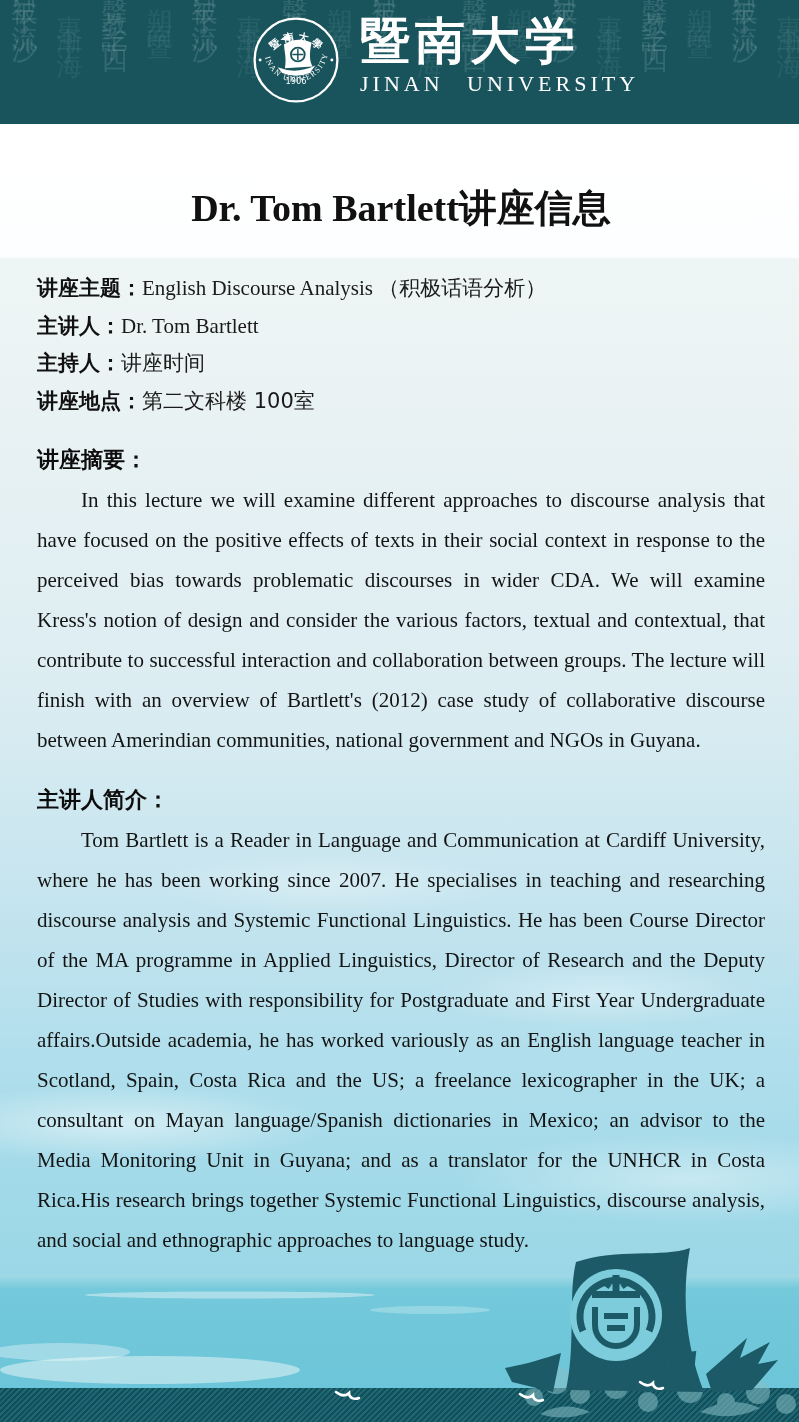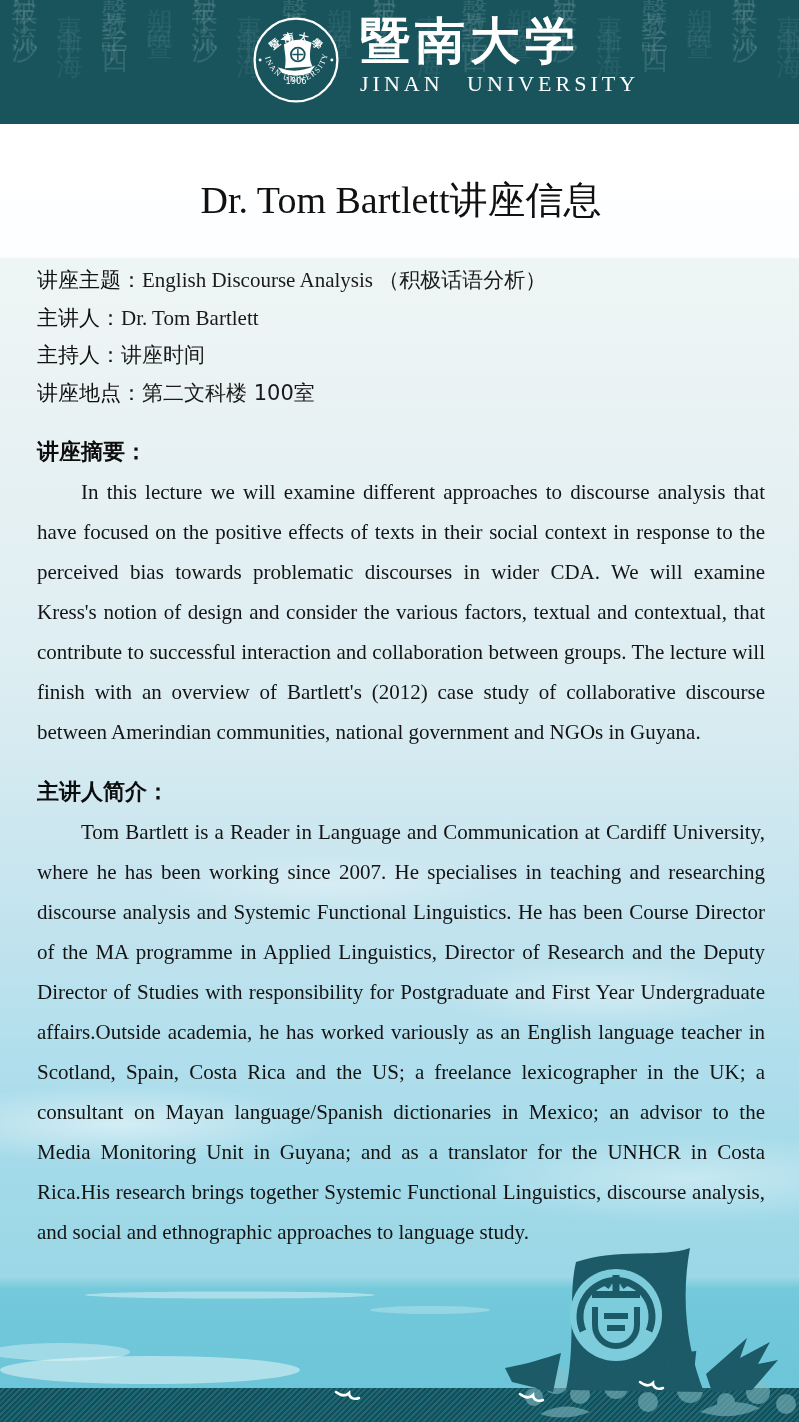--- a/index.html
+++ b/index.html
@@ -30,25 +30,25 @@
       radial-gradient(ellipse 240px 48px at 600px 870px, rgba(255,255,255,.35), transparent 70%),
       radial-gradient(ellipse 340px 65px at 690px 1055px, rgba(255,255,255,.40), transparent 70%),
       radial-gradient(ellipse 260px 45px at 330px 760px, rgba(255,255,255,.30), transparent 70%);}
   .sea{position:absolute;top:1151px;left:0;width:799px;height:113px;z-index:0;
        background:linear-gradient(180deg,#a2d9e5 0px,#74c9db 14px,#6cc5d8 100%);}
   .footer-band{position:absolute;bottom:0;left:0;width:799px;height:34px;z-index:2;
        background:repeating-linear-gradient(135deg,#124f5b 0px,#124f5b 2px,#1e6773 2px,#1e6773 4px);}
   .bottom-art{position:absolute;bottom:0;left:0;z-index:3;}
 
   .flow{position:relative;z-index:4;padding:0 34px 0 37px;}
-  .title{padding-top:50px;margin:0;text-align:center;font-weight:400;
+  .title{padding-top:50px;margin:8px;text-align:center;font-weight:700;
          font-size:38px;line-height:52px;color:#111;}
   .info-list{margin-top:36px;}
   .info-row{font-size:21px;line-height:37.5px;white-space:nowrap;}
-  .info-label{font-family:"DejaVu Sans",sans-serif;font-weight:400;color:#111;}
+  .info-label{font-family:"DejaVu Sans",sans-serif;font-weight:700;color:#111;}
   .info-value.serif{font-family:"Liberation Serif",serif;}
   .info-value.sans{font-family:"DejaVu Sans",sans-serif;font-weight:500;}
   .sec-heading{margin:26px 0 0;font-family:"DejaVu Sans",sans-serif;font-weight:700;
                font-size:22px;line-height:28px;color:#0d0d0d;}
   .sec-body{margin:6px 0 0;font-size:21px;line-height:40px;text-align:justify;
             text-indent:44px;color:#141414;}
 </style>
 </head>
 <body>
 

